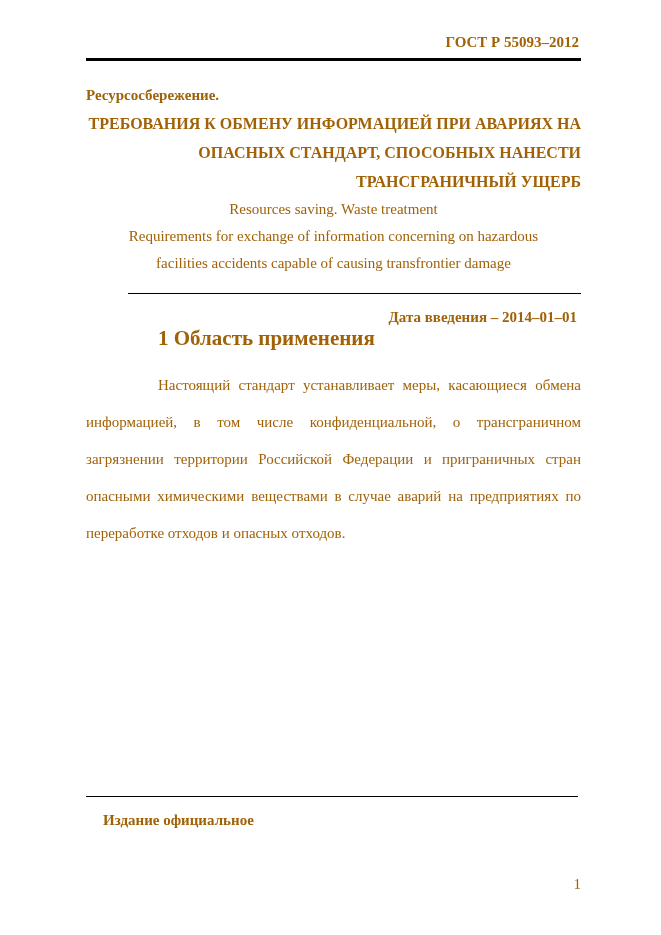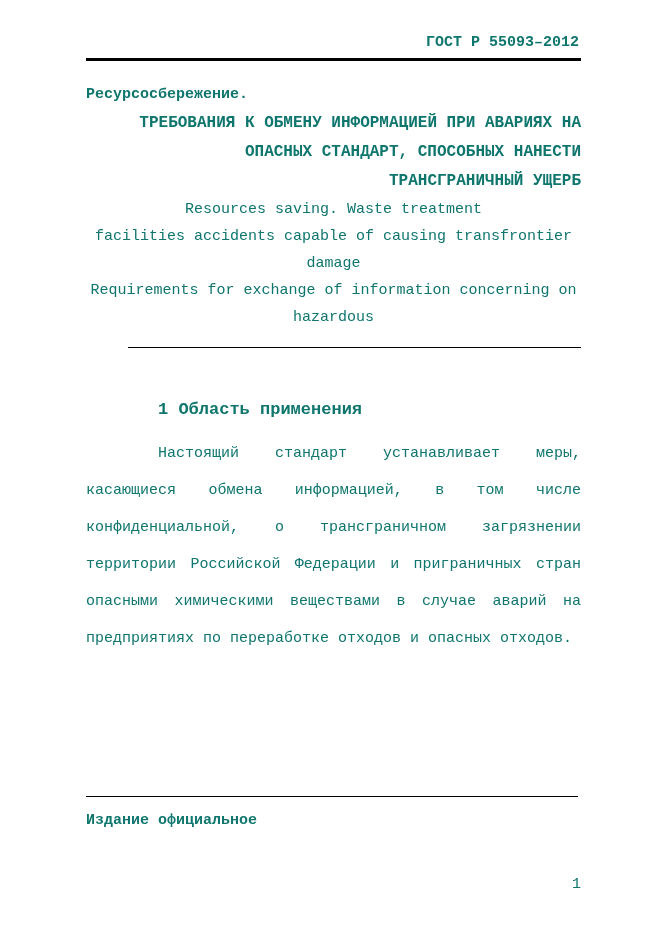--- a/index.html
+++ b/index.html
@@ -6,22 +6,22 @@
     margin: 0;
     padding: 0;
     background: #ffffff;
   }
   .page {
     position: relative;
     width: 613px;
     height: 935px;
     margin: 0 auto;
     background: #ffffff;
-    color: #0f766e;
-    font-family: Liberation Mono, monospace;
+    color: #a16207;
+    font-family: Liberation Serif, serif;
     box-sizing: border-box;
     padding: 34px 56px 0 62px;
     overflow: hidden;
   }
   .doc-code {
     text-align: right;
     font-weight: bold;
     font-size: 15px;
     padding-right: 2px;
   }
@@ -64,43 +64,42 @@
   }
   .effective-date {
     text-align: right;
     font-weight: bold;
     font-size: 15px;
     margin-top: 15px;
     padding-right: 4px;
   }
   .section-heading {
     font-weight: bold;
-    font-size: 17px;
-    margin-top: 52px;
+    font-size: 21px;
     text-indent: 72px;
   }
   .body-paragraph {
     font-size: 15px;
     line-height: 37px;
     text-align: justify;
     text-indent: 72px;
     margin-top: 16px;
   }
   .footer-rule {
     position: absolute;
     left: 62px;
     bottom: 138px;
     width: 492px;
     border: 0;
     border-top: 1px solid #000;
     margin: 0;
   }
   .edition-note {
     position: absolute;
-    left: 62px;
+    left: 79px;
     bottom: 106px;
     font-weight: bold;
     font-size: 15px;
   }
   .page-number {
     position: absolute;
     right: 56px;
     bottom: 42px;
     font-size: 15px;
   }
@@ -119,26 +118,27 @@
 
 
   <div class="c-title">ТРЕБОВАНИЯ К ОБМЕНУ ИНФОРМАЦИЕЙ ПРИ АВАРИЯХ НА</div>
 
   <div class="c-title">ОПАСНЫХ СТАНДАРТ, СПОСОБНЫХ НАНЕСТИ</div>
 
   <div class="c-title">ТРАНСГРАНИЧНЫЙ УЩЕРБ</div>
 
   <div class="c-en">Resources saving. Waste treatment</div>
 
+  <div class="c-en">Requirements for exchange of information concerning on hazardous</div>
+
   <div class="c-en">facilities accidents capable of causing transfrontier damage</div>
-
-  <div class="c-en">Requirements for exchange of information concerning on hazardous</div>
 
   <hr class="rule-thin">
 
+  <div class="effective-date">Дата введения – 2014–01–01</div>
 
   <div class="section-heading">1 Область применения</div>
 
   <div class="body-paragraph">Настоящий стандарт устанавливает меры, касающиеся обмена информацией, в том числе конфиденциальной, о трансграничном загрязнении территории Российской Федерации и приграничных стран опасными химическими веществами в случае аварий на предприятиях по переработке отходов и опасных отходов.</div>
 
   <hr class="footer-rule">
 
   <div class="edition-note">Издание официальное</div>
 
   <div class="page-number">1</div>

